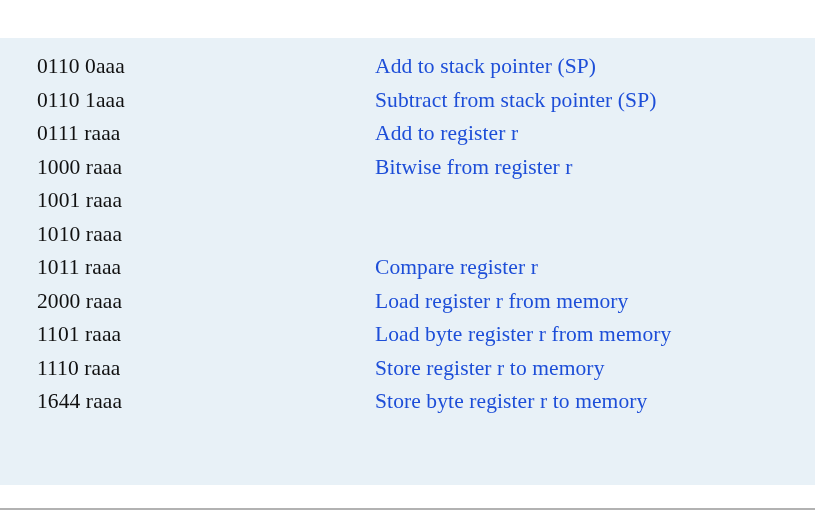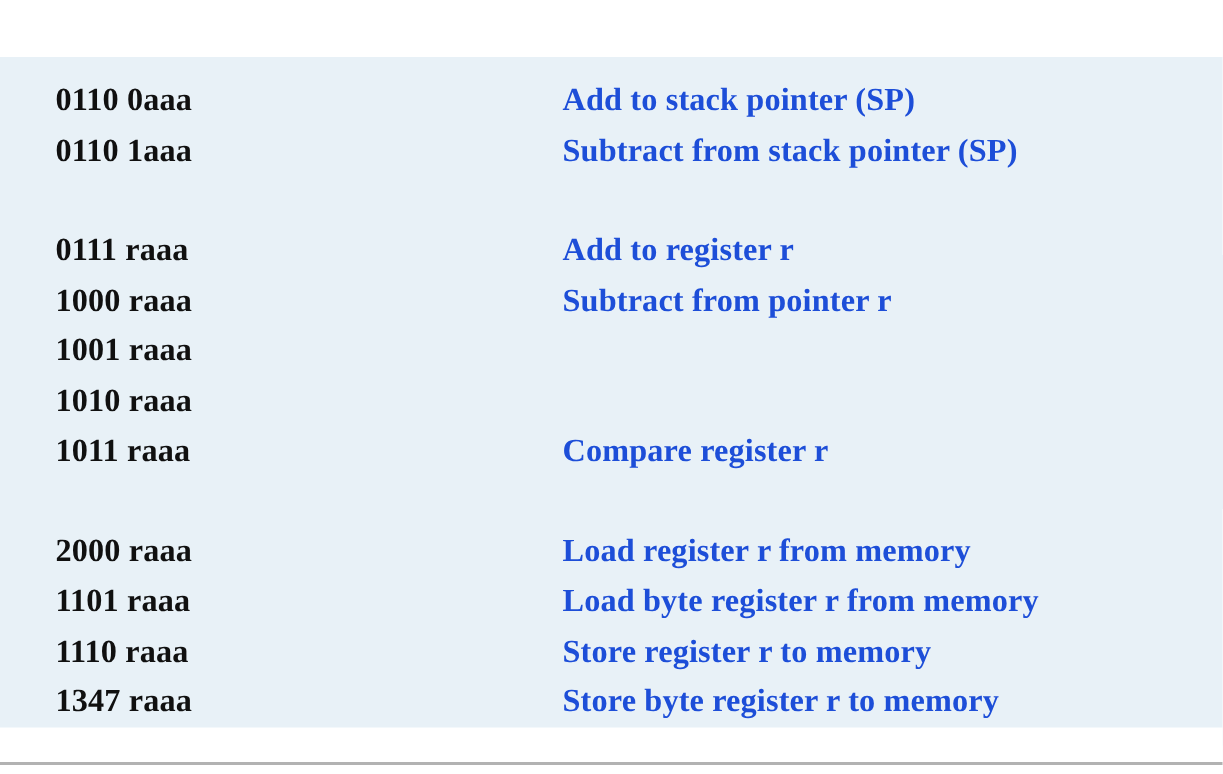--- a/index.html
+++ b/index.html
@@ -34,35 +34,33 @@
   
   .opcode-panel {
     position: absolute;
     left: 0;
     top: 38px;
     width: 815px;
     height: 447px;
     background: #e8f1f7;
     box-sizing: border-box;
     padding: 0;
-    font-weight: bold;
   }
 
   .table-body {
     position: absolute;
     left: 0;
     top: 12px;
     width: 815px;
   }
 
   .group {
     margin: 0;
   }
   .group + .group {
-    margin-top: 33px;   
   }
 
   .row {
     position: relative;
     height: 33.5px;
     line-height: 33.5px;
     white-space: nowrap;
   }
 
   .opcode {
@@ -124,21 +122,21 @@
         </div>
       </div>
 
       <div class="group">
         <div class="row">
           <span class="opcode">0111 raaa</span>
           <span class="desc">Add to register r</span>
         </div>
         <div class="row">
           <span class="opcode">1000 raaa</span>
-          <span class="desc">Subtract from pointer r</span>
+          <span class="desc">Bitwise from register r</span>
         </div>
         <div class="row">
           <span class="opcode">1001 raaa</span>
         </div>
         <div class="row">
           <span class="opcode">1010 raaa</span>
         </div>
         <div class="row">
           <span class="opcode">1011 raaa</span>
           <span class="desc">Compare register r</span>
@@ -152,21 +150,21 @@
         </div>
         <div class="row">
           <span class="opcode">1101 raaa</span>
           <span class="desc">Load byte register r from memory</span>
         </div>
         <div class="row">
           <span class="opcode">1110 raaa</span>
           <span class="desc">Store register r to memory</span>
         </div>
         <div class="row">
-          <span class="opcode">1347 raaa</span>
+          <span class="opcode">1644 raaa</span>
           <span class="desc">Store byte register r to memory</span>
         </div>
       </div>
 
     </div>
   </div>
 
   <div class="bottom-band"></div>
   <div class="bottom-rule"></div>
 

